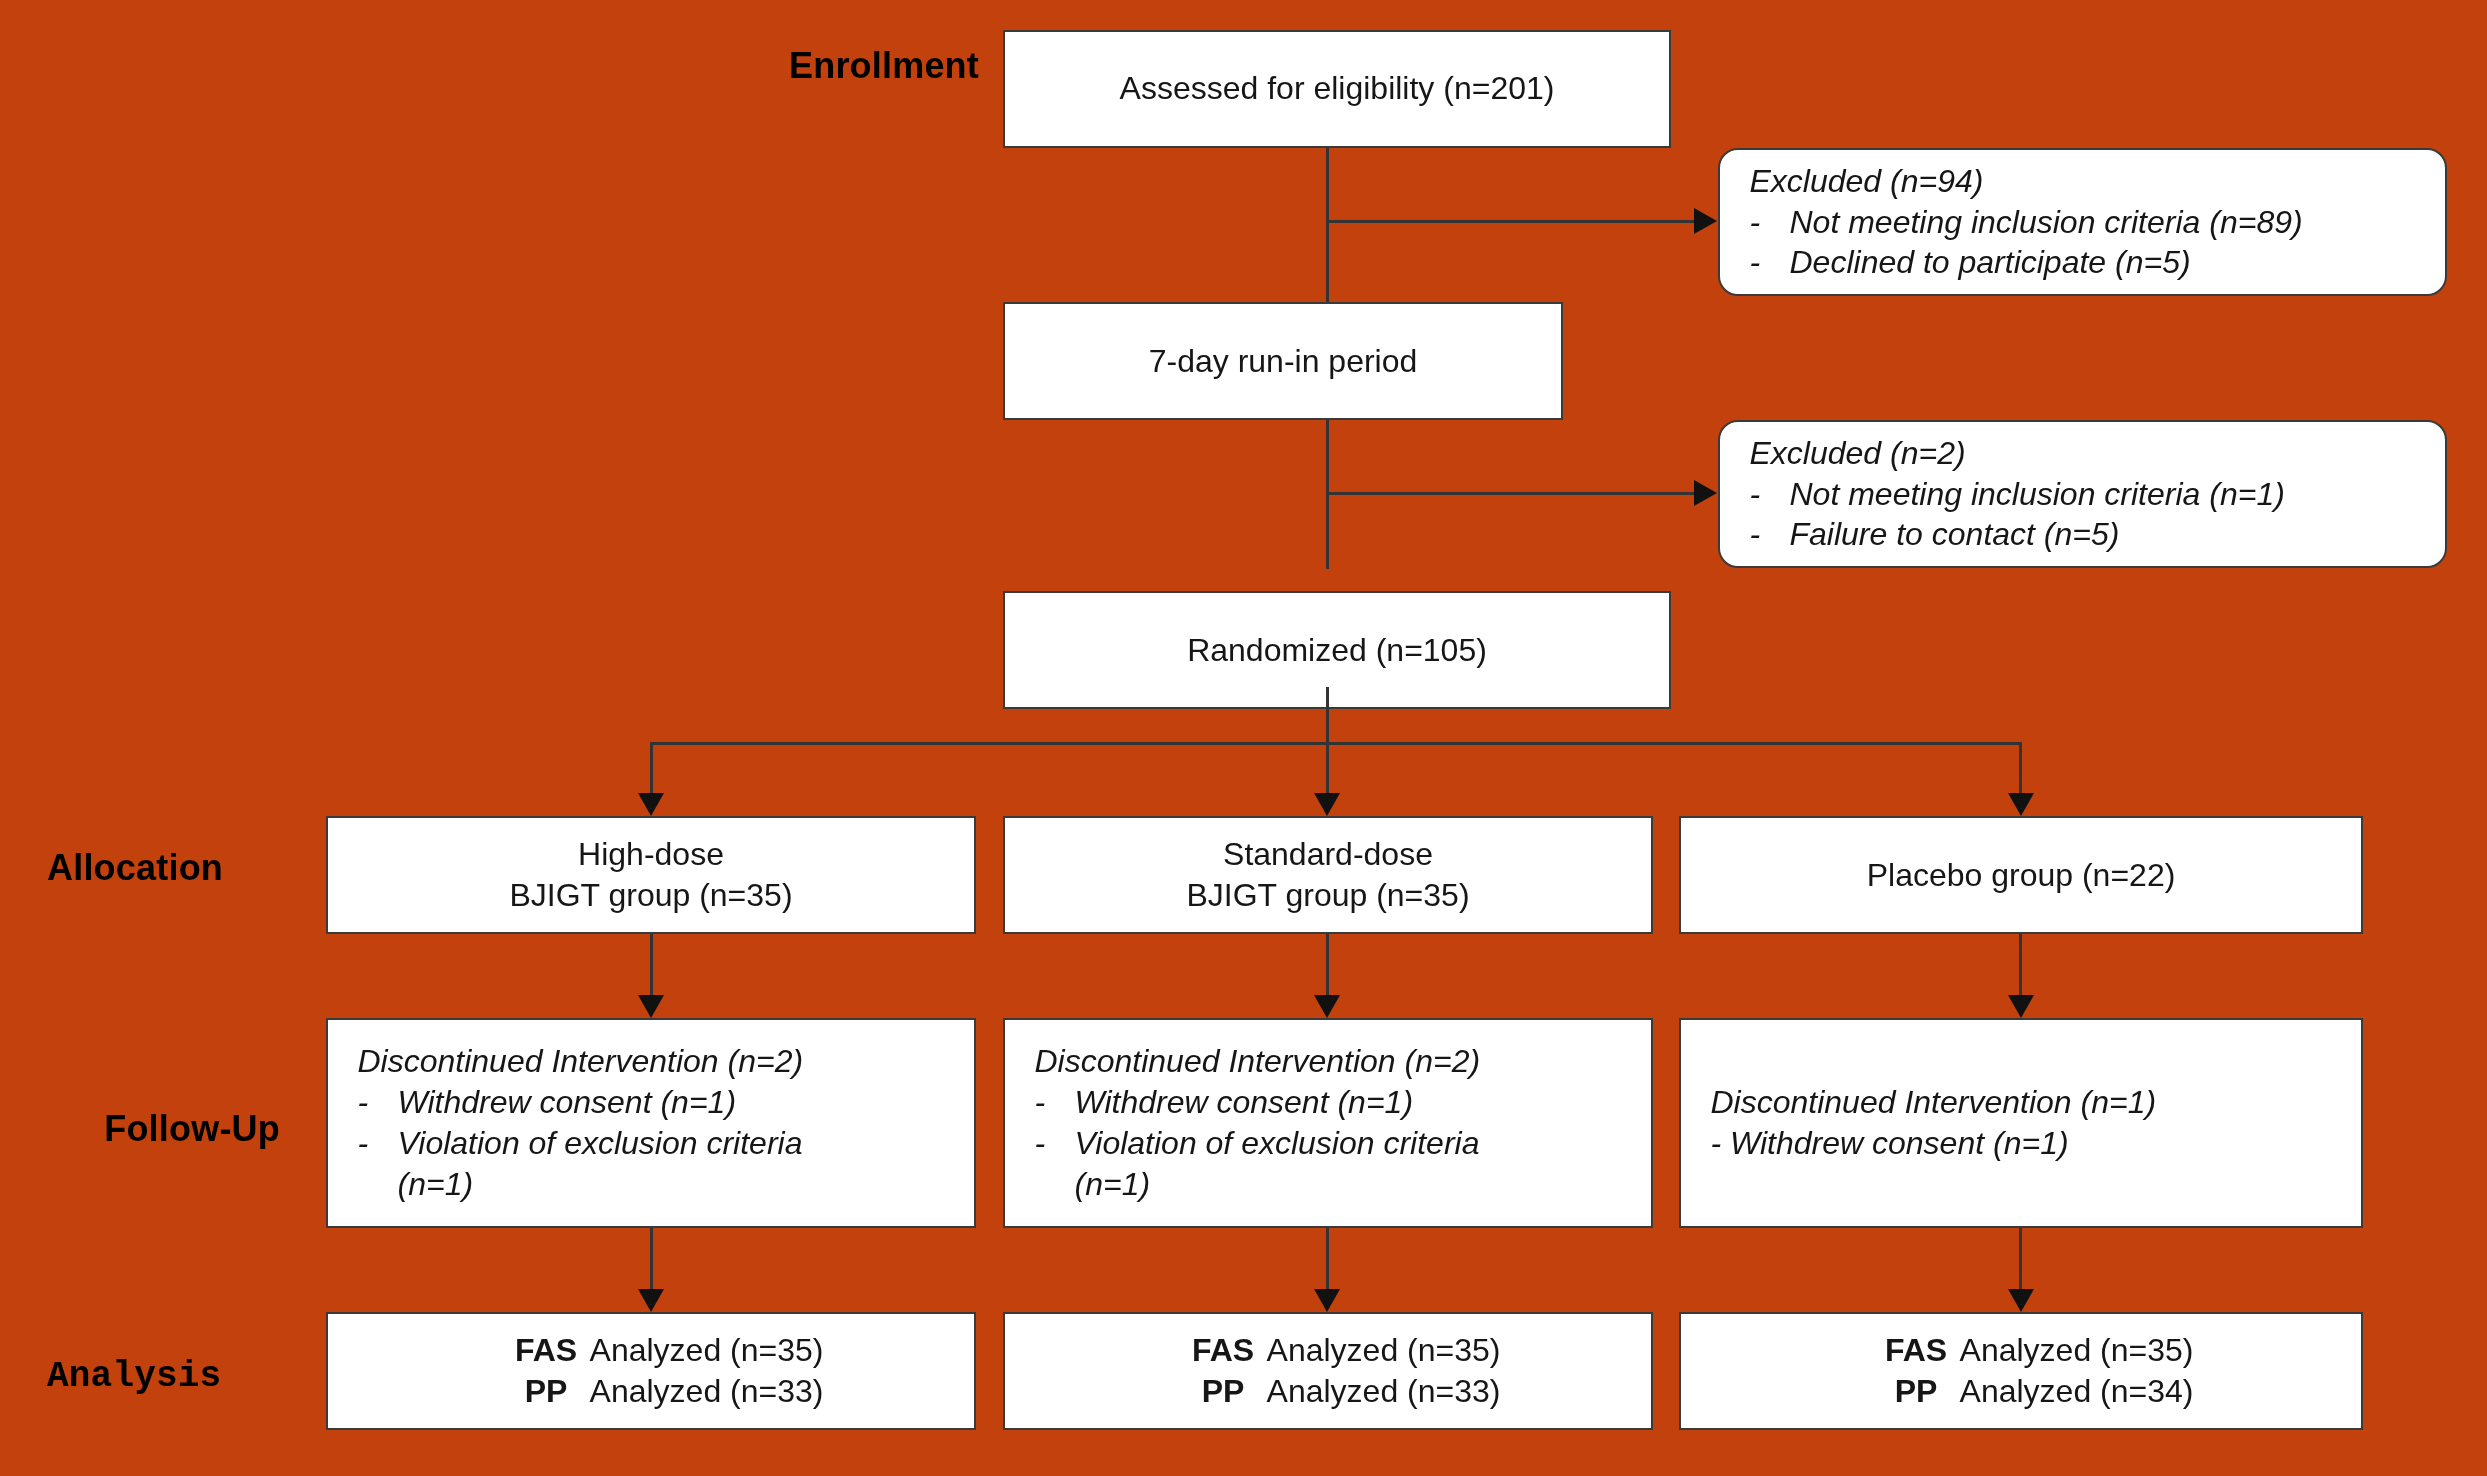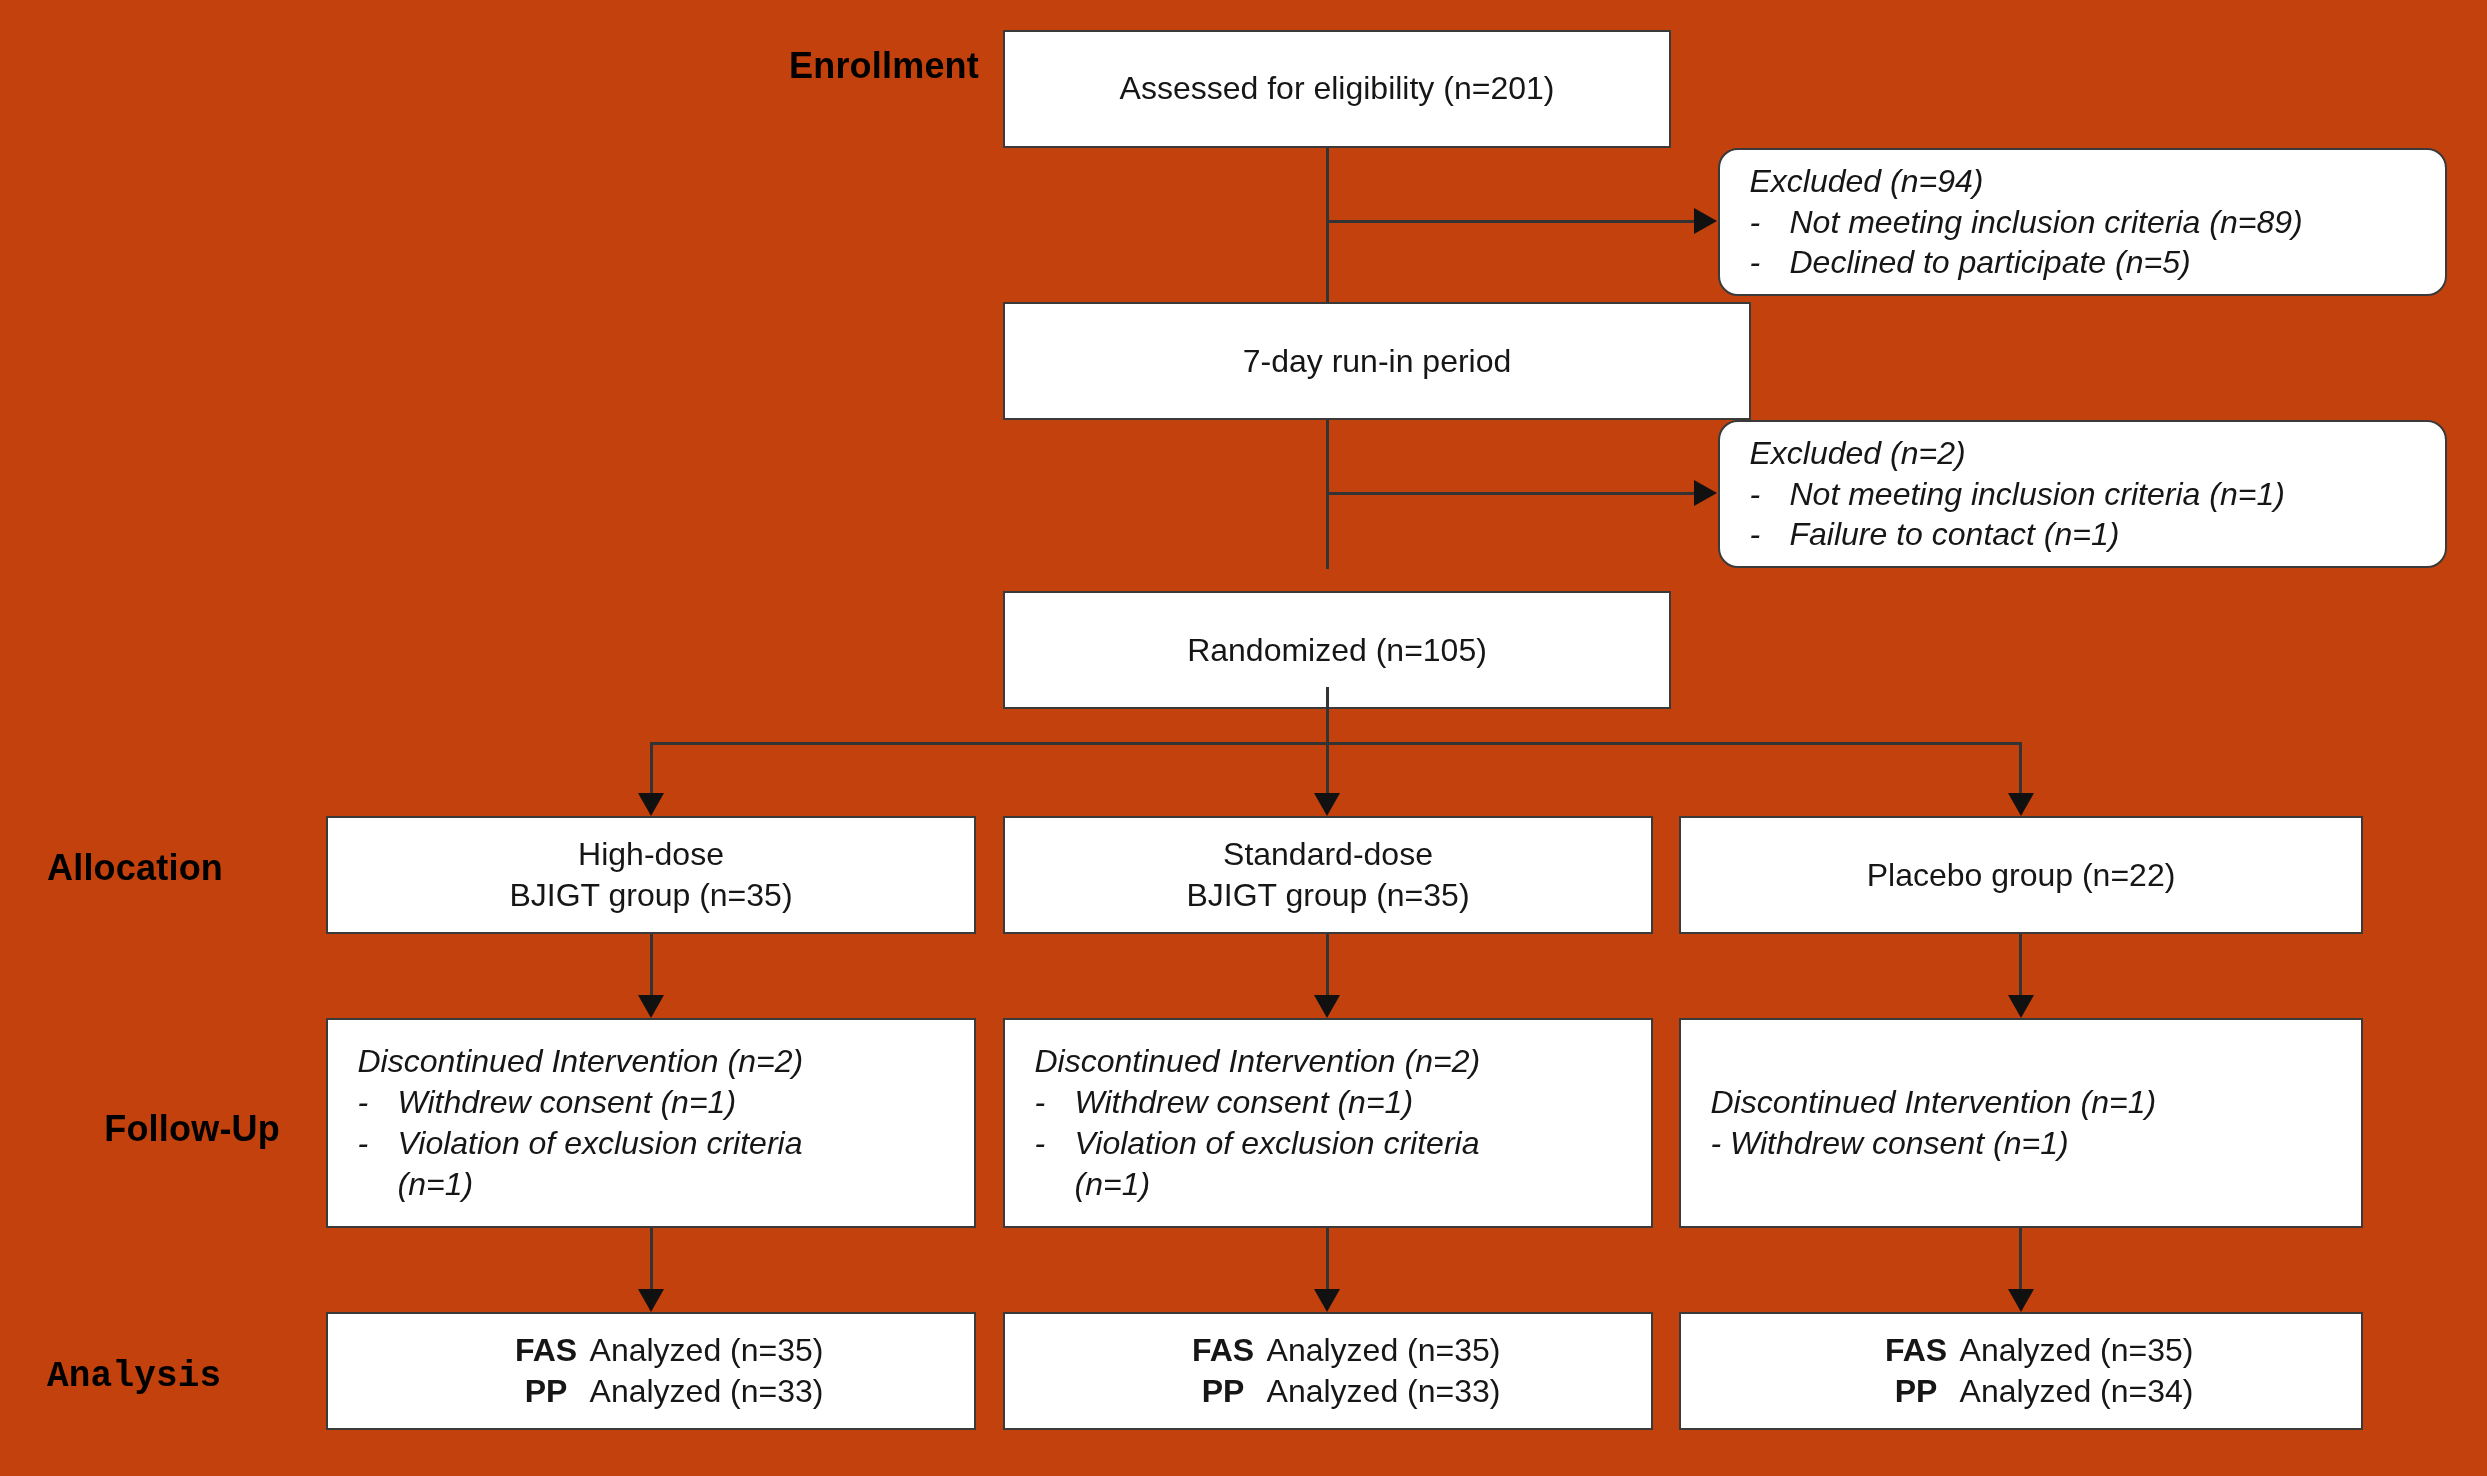--- a/index.html
+++ b/index.html
@@ -100,21 +100,21 @@
   <div class="stage-label" style="left:47px; top:1108px; width:233px; text-align:right;">Follow-Up</div>
 
   <div class="stage-label" style="left:47px; top:1356px; width:233px; text-align:left;font-family:Liberation Mono, monospace;">Analysis</div>
 
   <div class="node center" style="left:1003px; top:29.5px; width:668px; height:118px;">
     <div class="pad">
       <span class="lineitem">Assessed for eligibility (n=201)</span>
     </div>
   </div>
 
-  <div class="node center" style="left:1003px; top:302px; width:748px; height:118px;">
+  <div class="node center" style="left:1003px; top:302px; width:560px; height:118px;">
     <div class="pad">
       <span class="lineitem">7-day run-in period</span>
     </div>
   </div>
 
   <div class="node center" style="left:1003px; top:569px; width:668px; height:118px;margin-top:22px;">
     <div class="pad">
       <span class="lineitem">Randomized (n=105)</span>
     </div>
   </div>
@@ -135,21 +135,21 @@
 
   <div class="node left rounded" style="left:1718px; top:420px; width:729px; height:148px;">
     <div class="pad">
       <span class="lineitem">Excluded (n=2)</span>
       <span class="bullet-row">
         <span class="dash">-</span>
         <span class="btext">Not meeting inclusion criteria (n=1)</span>
       </span>
       <span class="bullet-row">
         <span class="dash">-</span>
-        <span class="btext">Failure to contact (n=1)</span>
+        <span class="btext">Failure to contact (n=5)</span>
       </span>
     </div>
   </div>
 
   <div class="node center" style="left:326px; top:816px; width:650px; height:118px;">
     <div class="pad">
       <span class="lineitem">High-dose</span>
       <span class="lineitem">BJIGT group (n=35)</span>
     </div>
   </div>

